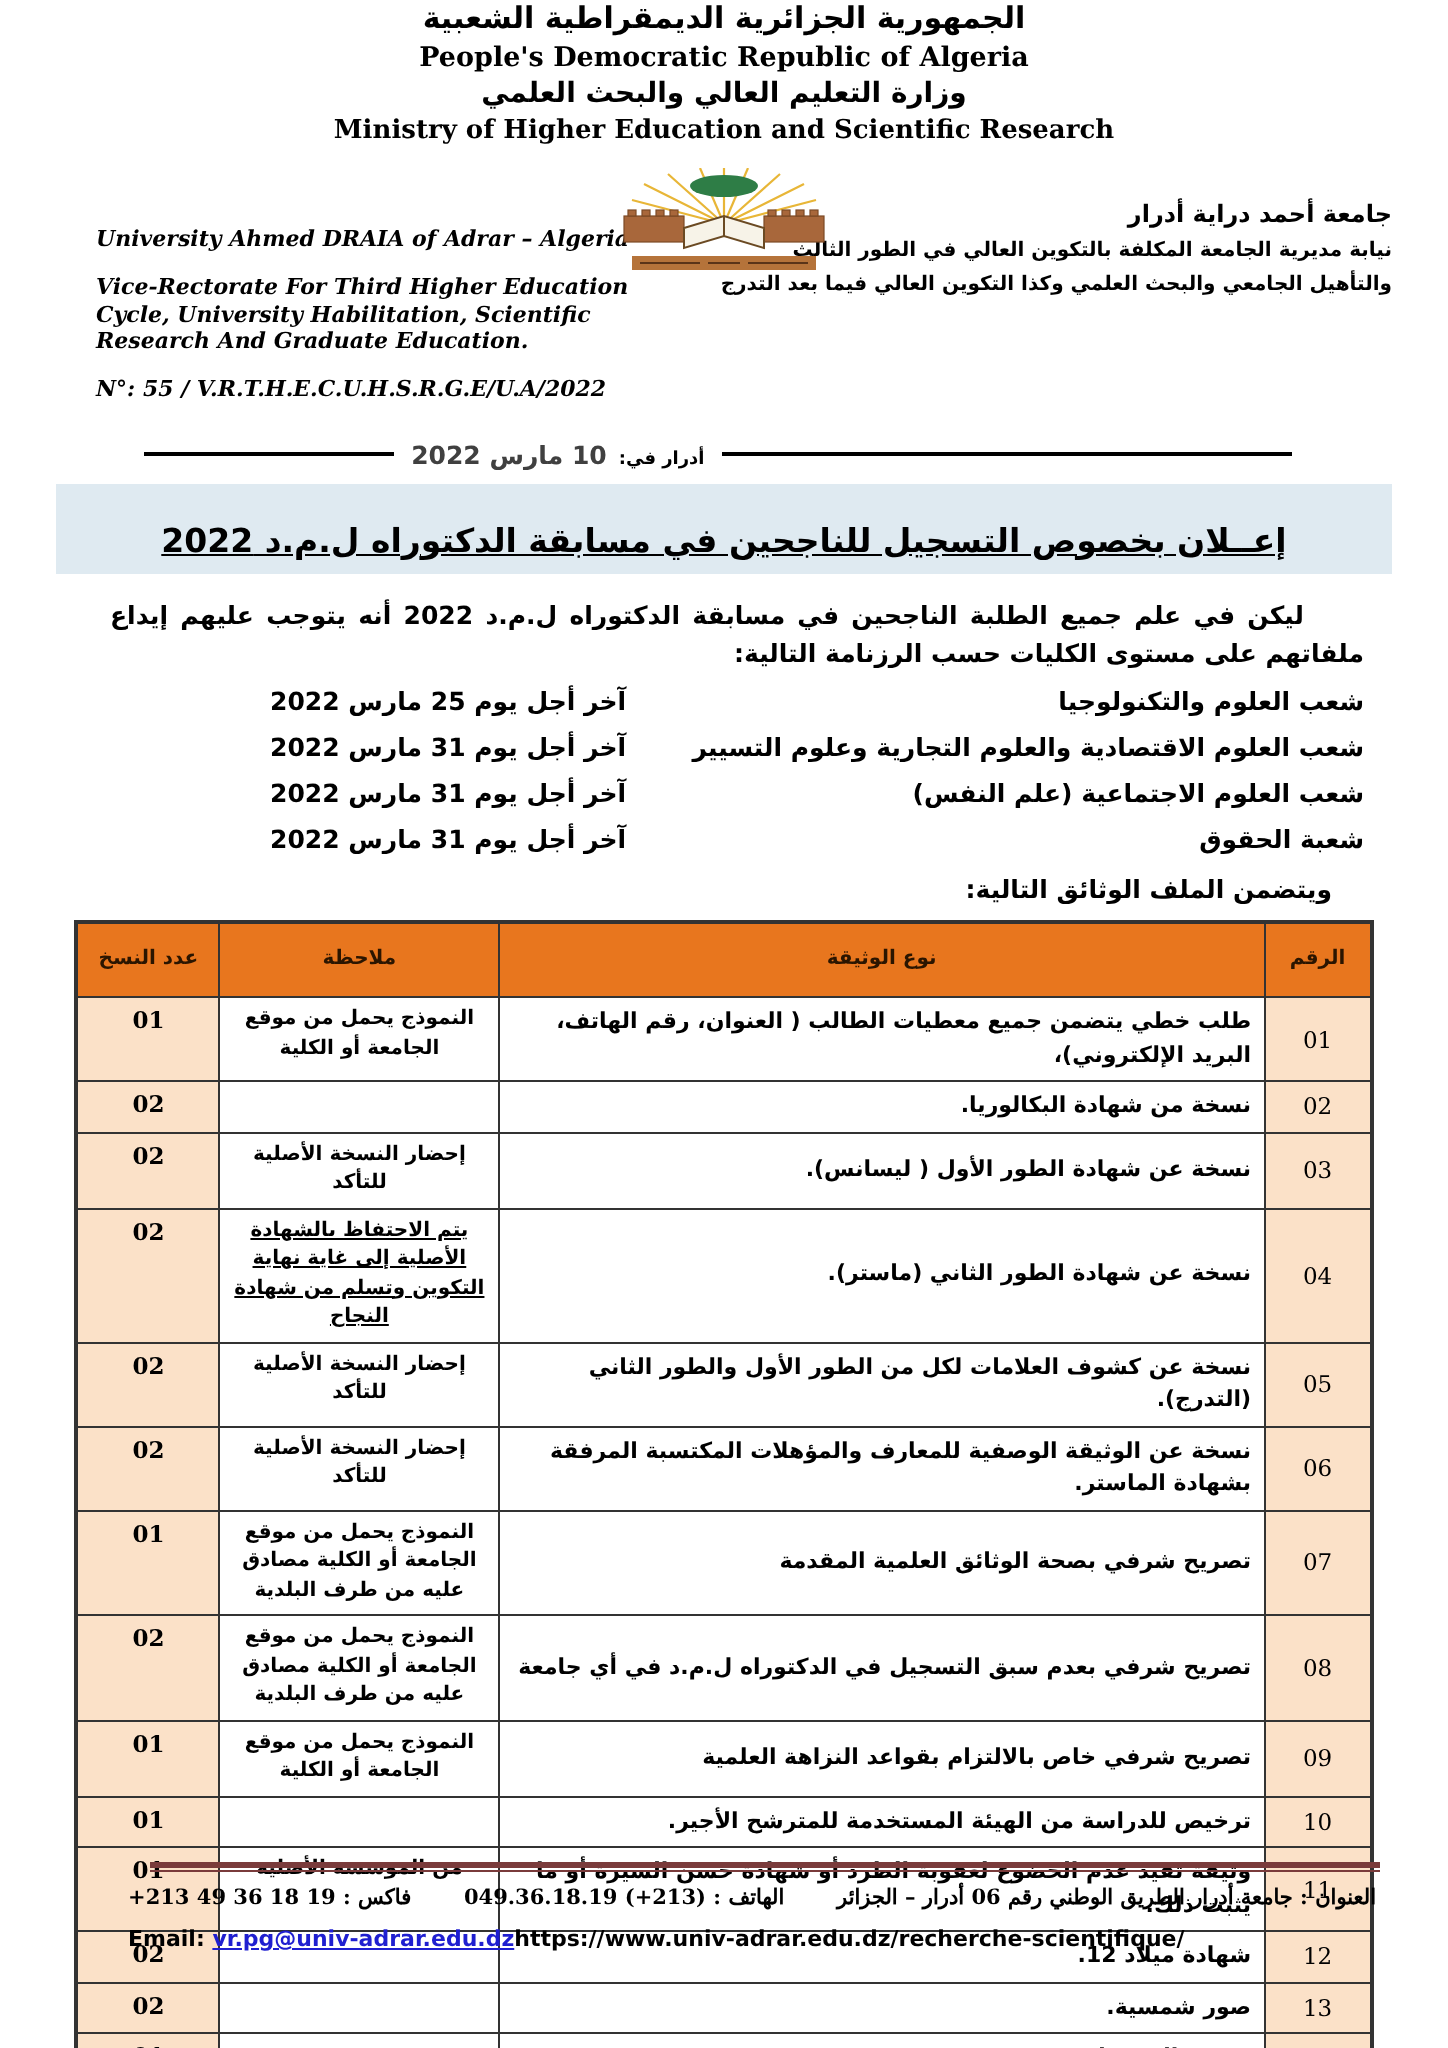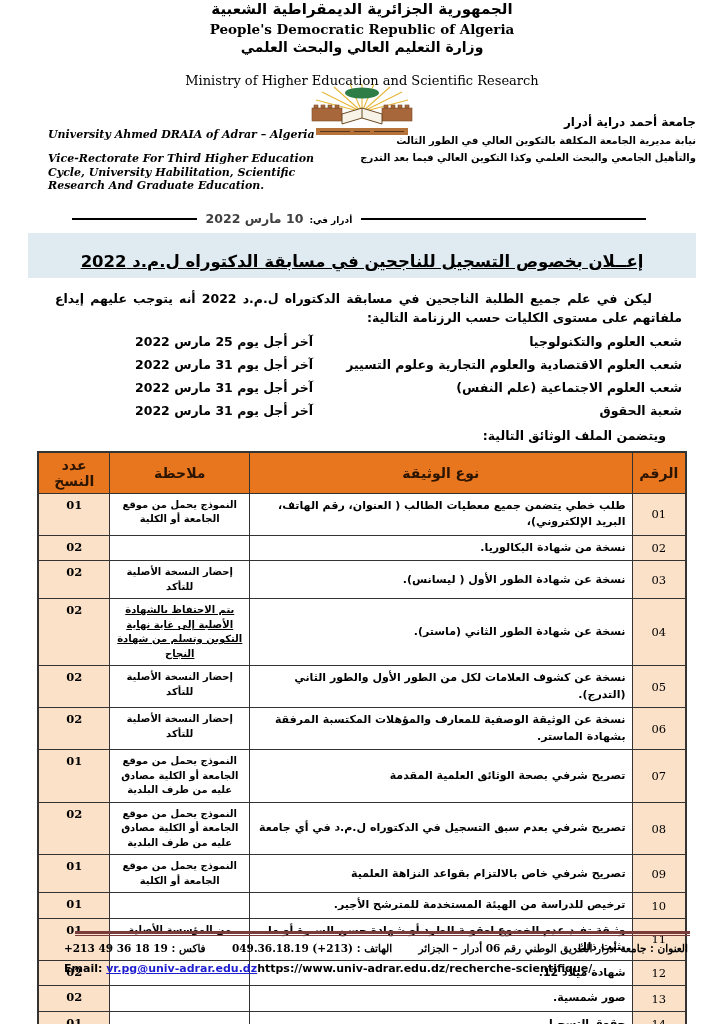--- a/index.html
+++ b/index.html
@@ -4,21 +4,21 @@
 <style>
   *{margin:0;padding:0;box-sizing:border-box}
   html,body{background:#fff}
   .page{width:724px;height:1024px;margin:0 auto;background:#fff;position:relative;
         font-family:"DejaVu Sans",sans-serif;color:#000;overflow:hidden}
   
   .hdr{text-align:center;}
   .hdr-ar1{font-size:15px;font-weight:bold}
   .hdr-en1{font-family:"DejaVu Serif",serif;font-size:13.5px;font-weight:bold;margin-top:3px}
   .hdr-ar2{font-size:14px;font-weight:bold;margin-top:2px}
-  .hdr-en2{font-family:"DejaVu Serif",serif;font-size:13px;font-weight:normal;margin-top:18px}
+  .hdr-en2{font-family:"DejaVu Serif",serif;font-size:13px;font-weight:bold;margin-top:3px}
   .logo{position:absolute;left:50%;transform:translateX(-50%);top:84px}
   
   .letterhead{display:flex;justify-content:space-between;align-items:flex-start;padding:24px 28px 0 48px}
   .lh-en{width:300px;font-family:"DejaVu Serif",serif;font-style:italic;font-weight:bold;
          font-size:11px;margin-top:16px;line-height:1.25}
   .lh-en .p{margin-bottom:10px}
   .lh-ar{width:342px;direction:rtl;text-align:right;font-weight:bold;font-size:10px;line-height:1.7}
   .lh-ar .u1{font-size:12px;margin-bottom:0}
   .lh-ar .ref{margin-top:7px;font-size:10.5px}
   
@@ -37,21 +37,21 @@
          line-height:1.55;text-indent:30px;text-align:justify}
   
   .fac{margin-top:6px}
   .fac-row{position:relative;height:23px}
   .fac-name{position:absolute;right:42px;font-size:12.5px;font-weight:bold;direction:rtl}
   .fac-deadline{position:absolute;left:135px;font-size:12.5px;font-weight:bold;direction:rtl}
   .docs-intro{direction:rtl;margin:2px 58px 0 0;font-size:12.5px;font-weight:bold}
   
   table.docs{direction:rtl;border-collapse:collapse;margin:8px auto 0;width:650px;border:2px solid #333}
   .docs th,.docs td{border:1px solid #333;padding:4px 6px}
-  .docs th{background:#e8761e;font-size:14px;color:#2b1500;height:38px}
+  .docs th{background:#e8761e;font-size:10px;color:#2b1500;height:38px}
   td.c-num{width:54px;background:#fbe1c8;text-align:center;vertical-align:middle;
            font-family:"DejaVu Serif",serif;font-size:11.5px}
   td.c-doc{width:384px;font-size:11px;font-weight:bold;text-align:right;vertical-align:middle;line-height:1.5}
   td.c-note{width:140px;font-size:10px;font-weight:bold;text-align:center;vertical-align:top;line-height:1.45}
   td.c-copies{width:72px;background:#fbe1c8;text-align:center;vertical-align:top;
               font-family:"DejaVu Serif",serif;font-weight:bold;font-size:11.5px}
   .note-u{text-decoration:underline}
   
   .footer{position:absolute;left:0;right:0;top:931px}
   .f-rule{margin:0 34px 0 75px;border-top:3px solid #7a3b3b;border-bottom:1px solid #7a3b3b;height:5px}
@@ -108,20 +108,21 @@
           <line x1="48" y1="47.5" x2="64" y2="47.5"></line>
         <line x1="68" y1="47.5" x2="98" y2="47.5"></line>
       </g>
     </svg>
   </div>
 
   <div class="letterhead">
     <div class="lh-en">
       <div class="p">University Ahmed DRAIA of Adrar – Algeria</div>
       <div class="p">Vice-Rectorate For Third Higher Education Cycle, University Habilitation, Scientific Research And Graduate Education.</div>
+      <div class="p">N°:  55  / V.R.T.H.E.C.U.H.S.R.G.E/U.A/2022</div>
     </div>
     <div class="lh-ar">
       <div class="u1">جامعة أحمد دراية أدرار</div>
       <div>نيابة مديرية الجامعة المكلفة بالتكوين العالي في الطور الثالث والتأهيل الجامعي والبحث العلمي وكذا التكوين العالي فيما بعد التدرج</div>
     </div>
   </div>
 
   <div class="dateline">
     <div class="dl-line r"></div>
     <div class="dl-text">

